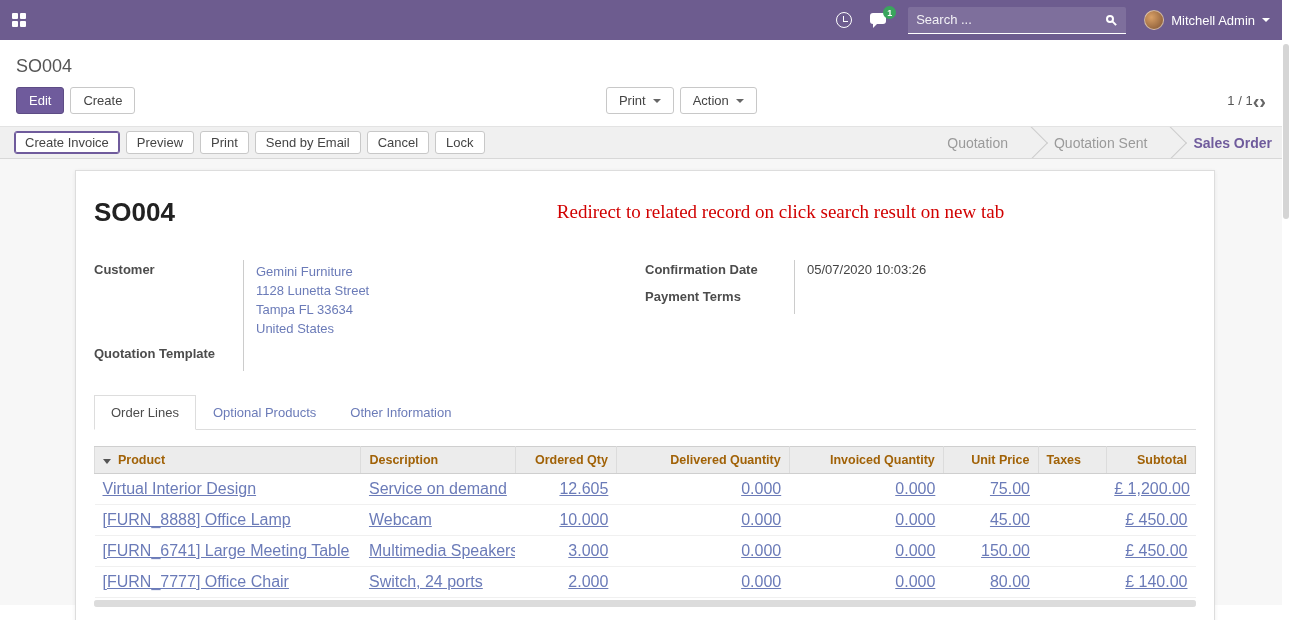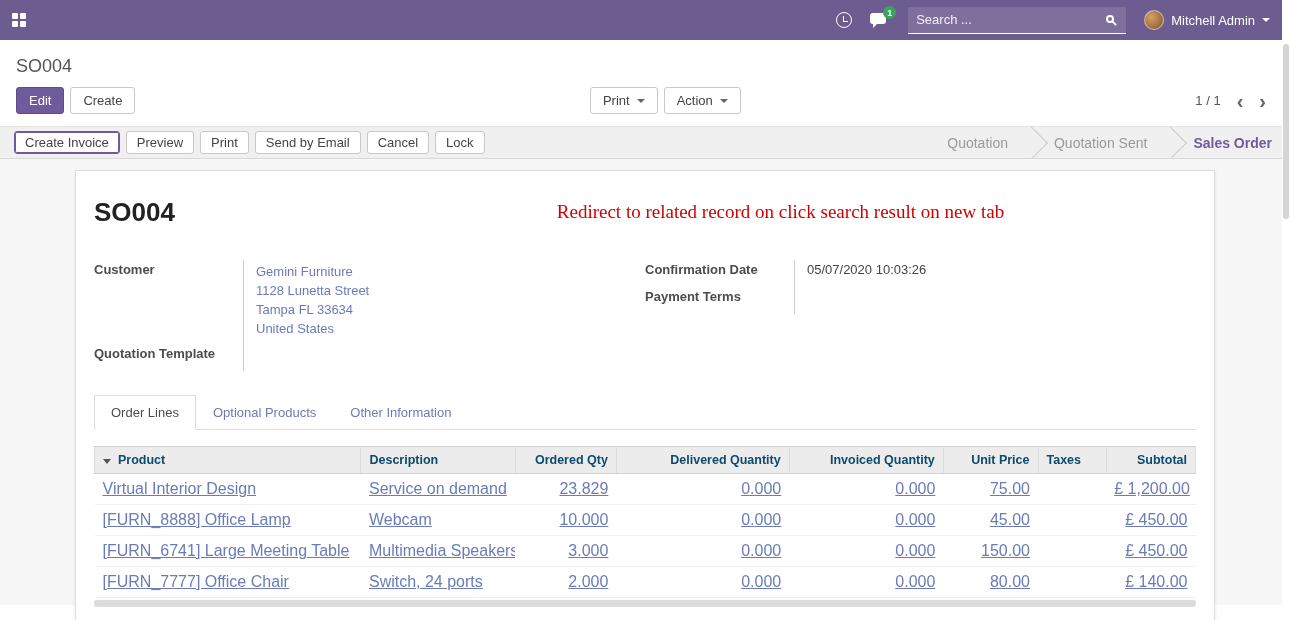--- a/index.html
+++ b/index.html
@@ -47,21 +47,21 @@
   .breadcrumb-row { padding:16px 16px 4px; }
   .breadcrumb-title { font-size:18px; color:#555; }
   .control-panel { display:flex; align-items:center; padding:6px 16px 12px; }
   .cp-left { display:flex; gap:6px; }
   .btn { font-size:13px; padding:5px 12px; border:1px solid #c8c8c8; background:#fff;
     color:#444; border-radius:3px; cursor:pointer; font-family:inherit; white-space:nowrap; }
   .btn-primary { background:#6f5b9c; border-color:#5d4c85; color:#fff; }
   .caret-dark { display:inline-block; margin-left:7px; vertical-align:2px; width:0; height:0;
     border-left:4px solid transparent; border-right:4px solid transparent; border-top:4px solid #666; }
   .cp-center { flex:1; display:flex; justify-content:center; gap:6px; }
-  .cp-right { display:flex; align-items:center; gap:16px; padding-right:8px; }
+  .cp-right { display:flex; align-items:center; padding-right:8px; }
   .pager-count { font-size:13px; color:#555; }
   .pager-arrow { font-size:20px; line-height:1; color:#666; cursor:pointer; font-weight:bold; }
 
   
   .statusbar { height:33px; background:#f0f0f0; border-top:1px solid #e3e3e3;
     border-bottom:1px solid #d8d8d8; display:flex; align-items:center; padding-left:14px;
     overflow:hidden; }
   .sb-buttons { display:flex; gap:6px; align-items:center; }
   .btn-sm { padding:3px 10px; }
   .btn-highlight { border:1px solid #6f5b9c; box-shadow:inset 0 0 0 1px #6f5b9c; }
@@ -89,21 +89,21 @@
   .fvalue { font-size:13px; color:#444; padding:2px 0 6px; }
   .fvalue.link, .fvalue .link { color:#6b7bb8; cursor:pointer; }
   .addr-line { display:block; line-height:19px; }
 
   .tabs { display:flex; border-bottom:1px solid #ddd; margin-top:24px; }
   .tab { font-size:13px; padding:9px 16px; color:#6b7bb8; cursor:pointer;
     border:1px solid transparent; margin-bottom:-1px; }
   .tab.active { color:#4c4c4c; background:#fff; border-color:#ddd; border-bottom-color:#fff; }
 
   table.olines { width:100%; border-collapse:collapse; margin-top:16px; table-layout:fixed; }
-  .olines th { background:#ececec; font-size:12.5px; font-weight:bold; color:#0c4a6e;
+  .olines th { background:#ececec; font-size:12.5px; font-weight:bold; color:#a16207;
     text-align:left; padding:6px 8px; border-top:1px solid #cfcfcf; border-bottom:1px solid #cfcfcf;
     border-right:1px solid #dcdcdc; cursor:pointer; white-space:nowrap; overflow:hidden; }
   .olines th:first-child { border-left:1px solid #dcdcdc; }
   .olines td { font-size:16px; padding:6px 8px; border-bottom:1px solid #f0f0f0;
     color:#6b7bb8; cursor:pointer; white-space:nowrap; overflow:hidden;text-decoration:underline; }
   .olines .num { text-align:right; }
   .th-caret { display:inline-block; width:0; height:0; border-left:4px solid transparent;
     border-right:4px solid transparent; border-top:5px solid #555; margin-right:7px; }
 
   .table-scroll { height:7px; background:#e9e9e9; border-radius:3px; margin-top:2px; cursor:pointer; }
@@ -243,21 +243,21 @@
           <th class="num">Invoiced Quantity</th>
           <th class="num">Unit Price</th>
           <th>Taxes</th>
           <th class="num">Subtotal</th>
         </tr>
       </thead>
       <tbody>
         <tr>
           <td>Virtual Interior Design</td>
           <td>Service on demand</td>
-          <td class="num">23.829</td>
+          <td class="num">12.605</td>
           <td class="num">0.000</td>
           <td class="num">0.000</td>
           <td class="num">75.00</td>
           <td></td>
           <td class="num">£ 1,200.00</td>
         </tr>
         <tr>
           <td>[FURN_8888] Office Lamp</td>
           <td>Webcam</td>
           <td class="num">10.000</td>

